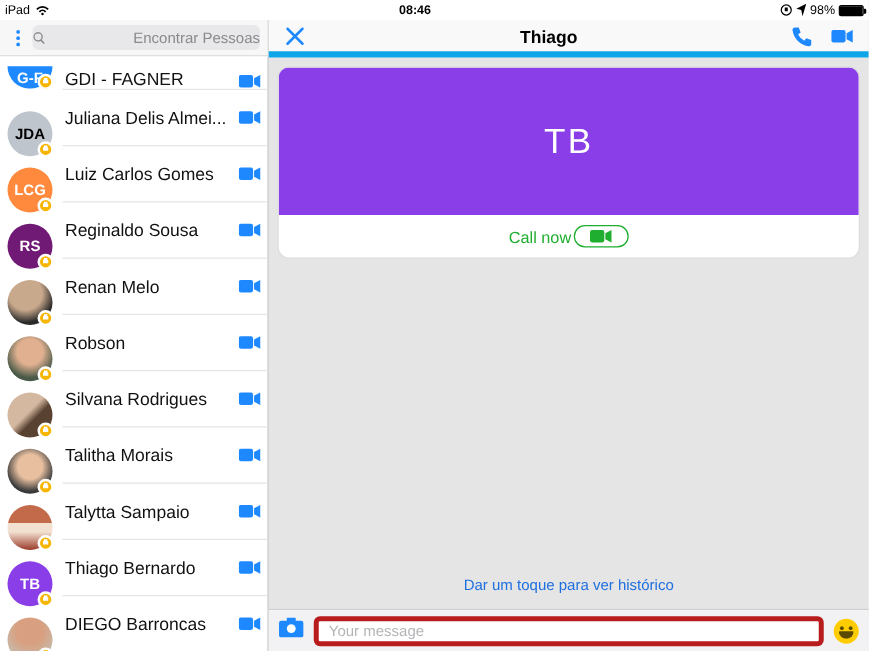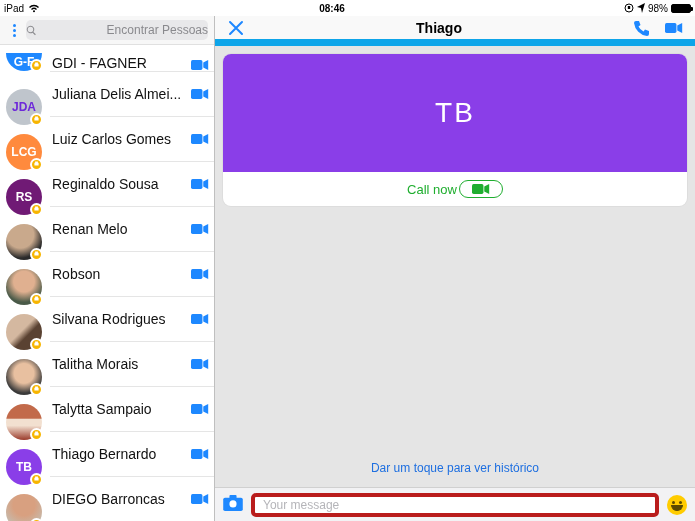--- a/index.html
+++ b/index.html
@@ -28,42 +28,42 @@
   .avatar { width:36px; height:36px; border-radius:50%; flex-shrink:0; display:flex; align-items:center; justify-content:center; color:#fff; font-size:12px; font-weight:600; position:relative; background:#888 center/cover no-repeat;margin-top:27px;} 
   .presence { position:absolute; bottom:-1px; right:-1px; width:13px; height:13px; border-radius:50%; background:#f7b500; border:2px solid #fff;}
   .presence svg{width:7px;height:7px;fill:#fff;display:block;margin:auto;}
   .contact-name { flex:1; padding-left:10px; font-size:14px; color:#111; white-space:nowrap; overflow:hidden; text-overflow:ellipsis;}
   .contact-cam { width:28px; color:#1e88ff; display:flex; align-items:center; justify-content:center;}
   .contact-cam svg{width:18px;height:12px;fill:#1e88ff;}
   .contact.cut { height:26px; overflow:hidden; align-items:flex-end; }
   .contact.cut .avatar{height:18px; border-radius:0 0 18px 18px;}
   
   .chat { flex:1; display:flex; flex-direction:column; background:#e5e5e5; }
-  .chat-header { height:30px; background:#f9f9f9; border-bottom:7px solid #0ea5e9; display:flex; align-items:center; padding:0 10px; gap:10px;}
+  .chat-header { height:30px; background:#f9f9f9; border-bottom:5px solid #0ea5e9; display:flex; align-items:center; padding:0 10px; gap:10px;}
   .hx { width:22px; display:flex; align-items:center; justify-content:center;}
   .hx svg{width:18px;height:18px;}
   .chat-title { flex:1; text-align:center; font-size:14px; font-weight:600; color:#000;}
   .chat-body { flex:1; position:relative; padding:8px; display:flex; flex-direction:column;}
   .profile-card { background:#fff; border-radius:8px; overflow:hidden; box-shadow:0 0 0 1px rgba(0,0,0,0.03);}
   .profile-hero { background:#8a3ee8; height:118px; display:flex; align-items:center; justify-content:center; color:#fff; font-size:28px; font-weight:300; letter-spacing:2px;}
   .profile-action { height:34px; display:flex; align-items:center; justify-content:center; gap:2px; color:#1fae2f; font-size:13px;}
   .pill { border:1.5px solid #1fae2f; border-radius:14px; padding:2px 12px; display:flex; align-items:center;}
   .pill svg{width:18px;height:12px;fill:#1fae2f;}
   .history-hint { text-align:center; color:#1e6fe0; font-size:12px; margin-top:auto; padding:8px 0 4px;}
   .composer { height:34px; background:#f2f2f4; border-top:1px solid #d0d0d0; display:flex; align-items:center; padding:0 8px; gap:8px;}
   .composer .cam-btn svg{width:20px;height:16px;fill:#1e88ff;}
   .msg-input { flex:1; background:#fff; border:4px solid #b91c1c; border-radius:5px; height:24px; padding:0 8px; font-size:12px; color:#333;}
   .msg-input::placeholder{color:#b5b5b9;}
   .emoji-btn { width:20px; height:20px; border-radius:50%; background:#ffcc00; display:flex; align-items:center; justify-content:center; position:relative;}
   .emoji-btn::before, .emoji-btn::after{content:"";position:absolute;background:#5a4a00;}
   .emoji-btn::before{width:3px;height:3px;border-radius:50%;top:6px;left:5px;box-shadow:7px 0 0 #5a4a00;}
   .emoji-btn::after{width:10px;height:5px;border:1.5px solid #5a4a00;border-top:none;border-radius:0 0 10px 10px;top:10px;left:4px;}
   
   .bg-blue{background:#1e88ff;}
-  .bg-grey{background:#bfc5cc;color:#6d28d9;}
+  .bg-grey{background:#bfc5cc;color:#000000;}
   .bg-orange{background:#ff8a3d;}
   .bg-teal{background:#701a75;}
   .bg-purple{background:#8a3ee8;}
   .bg-photo1{background:radial-gradient(circle at 40% 30%, #c9a98c 0 40%, #2a2a2a 70%);}
   .bg-photo2{background:radial-gradient(circle at 50% 35%, #e0b090 0 35%, #4a5a48 70%);}
   .bg-photo3{background:linear-gradient(135deg,#d4b8a0 0 45%,#5a4232 60%);}
   .bg-photo4{background:radial-gradient(circle at 50% 40%, #e8c0a0 0 35%, #3a3a3a 70%);}
   .bg-photo5{background:linear-gradient(180deg,#c26a4a 0 40%,#f2e0d0 41% 60%,#9a3a2a 100%);}
   .bg-photo6{background:radial-gradient(circle at 50% 30%, #d8a080 0 35%, #c8b8a8 70%);}
 </style>

